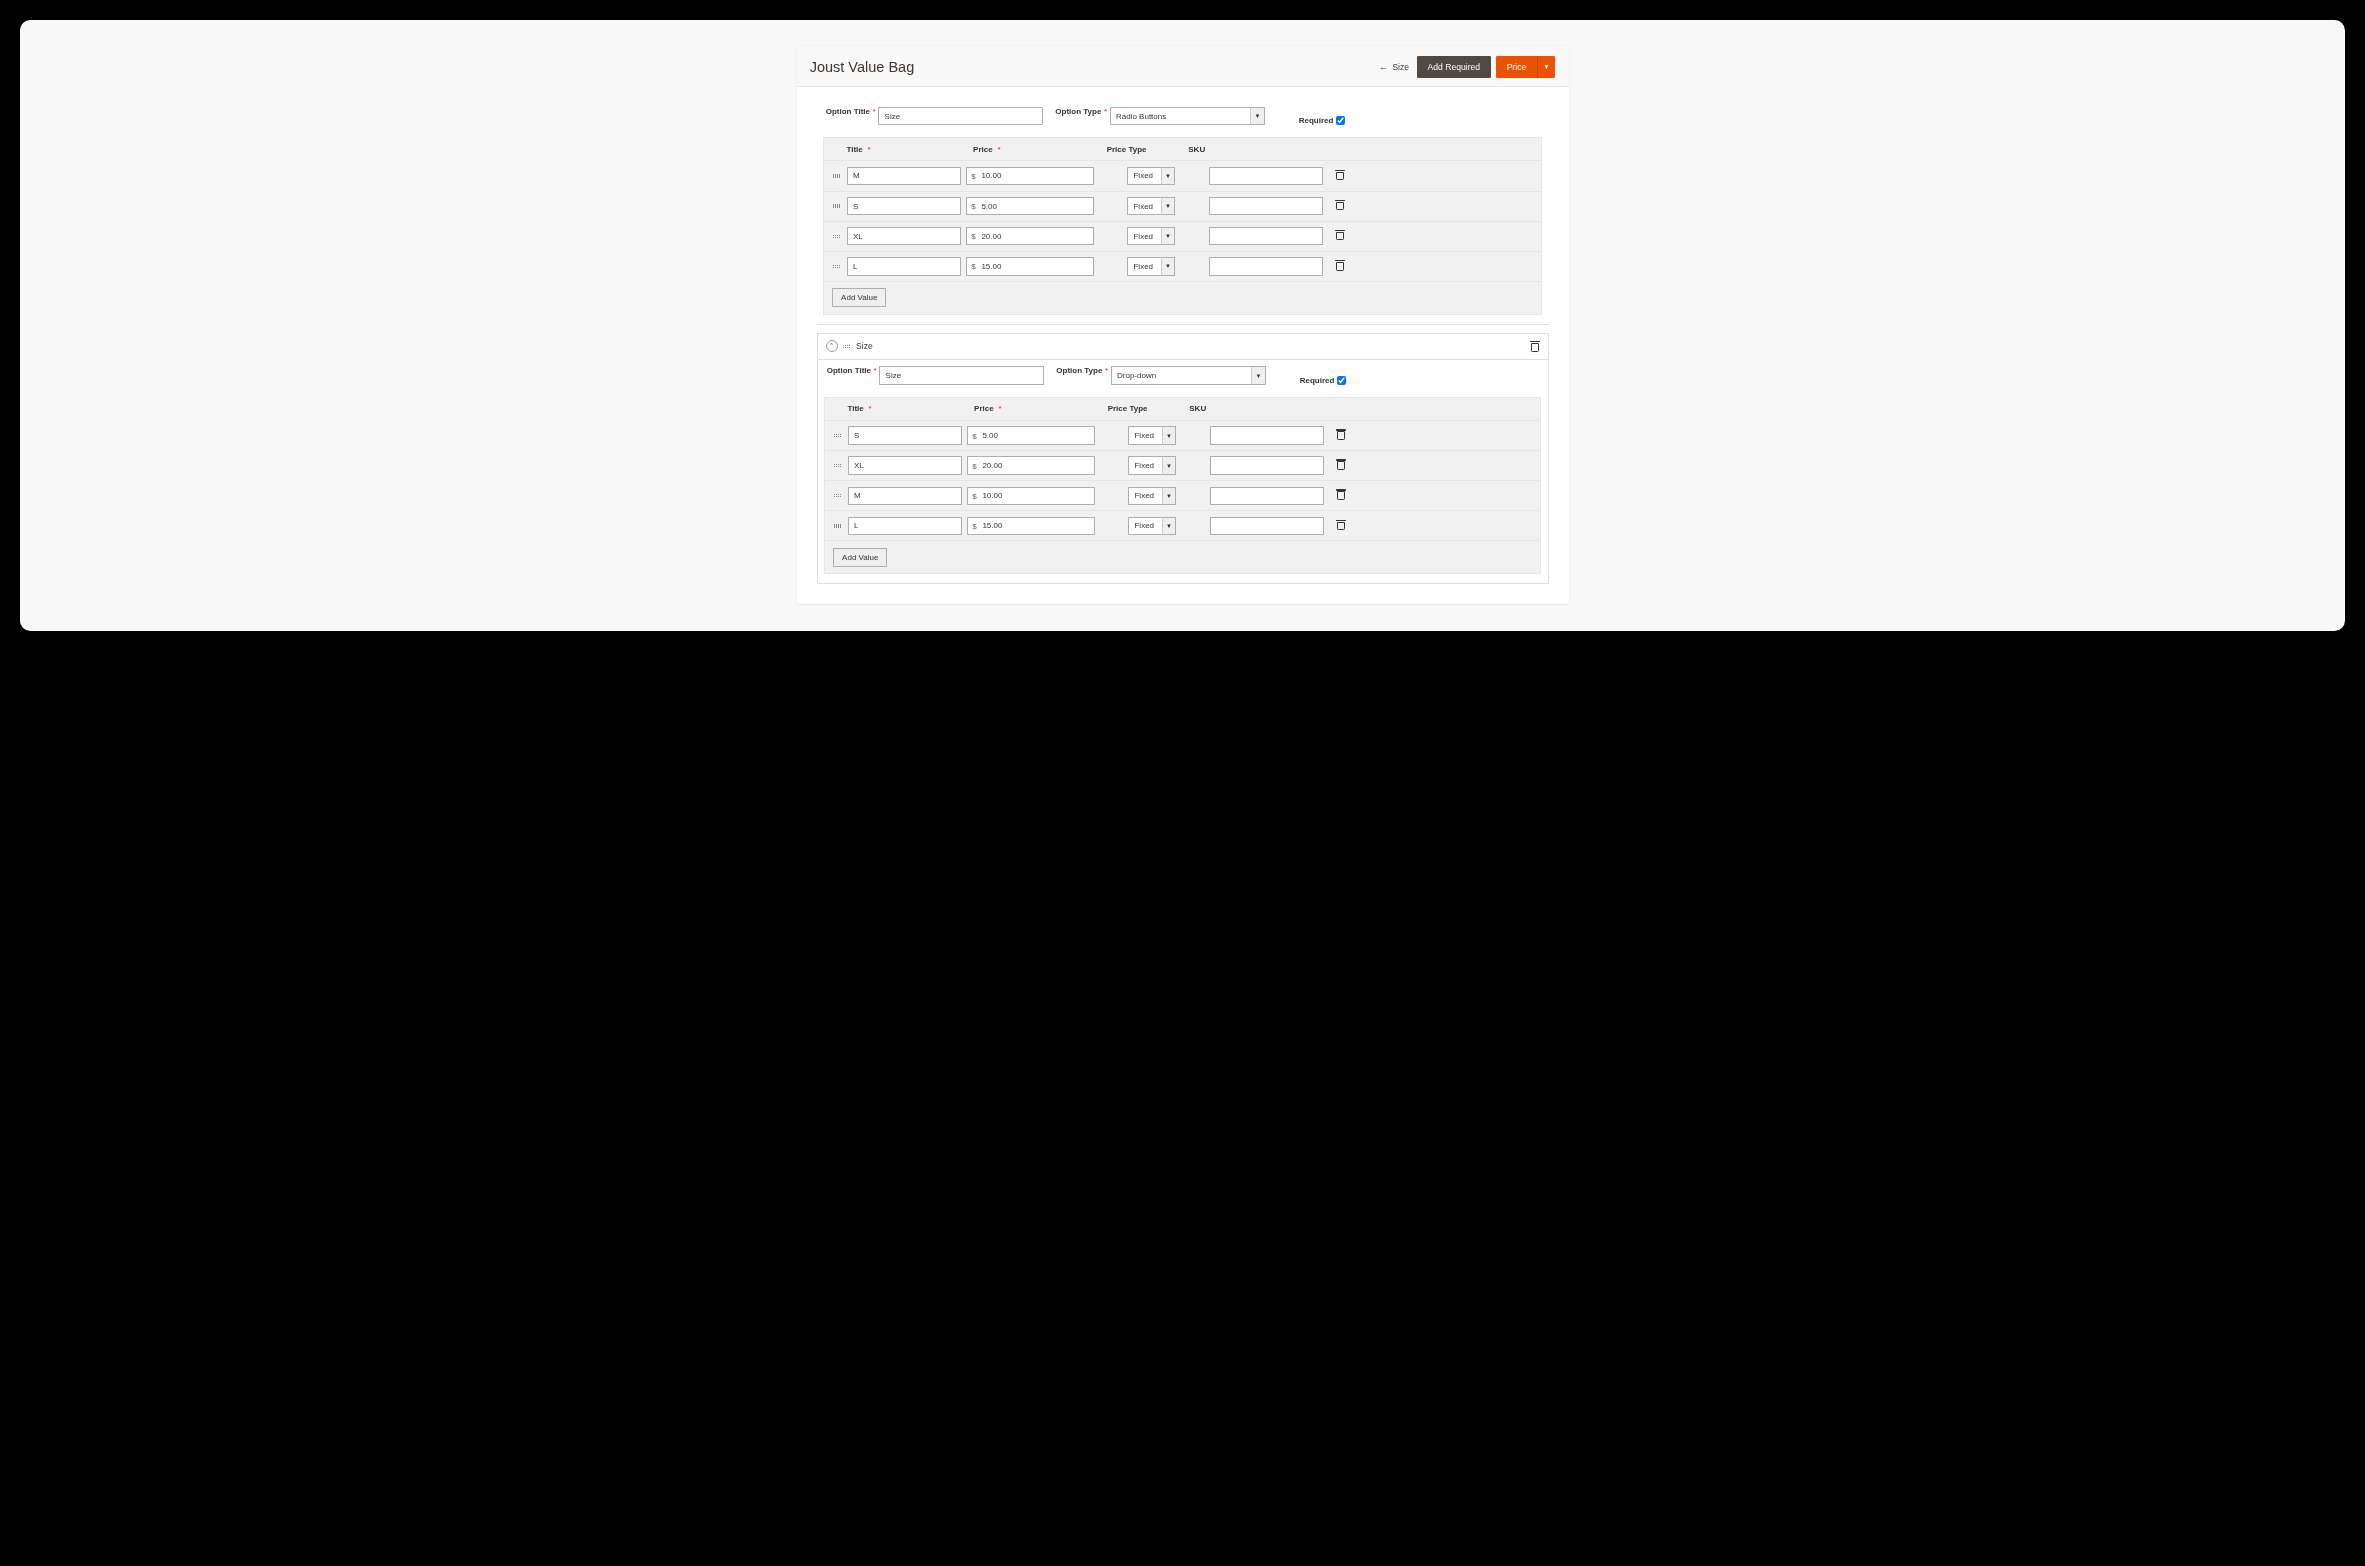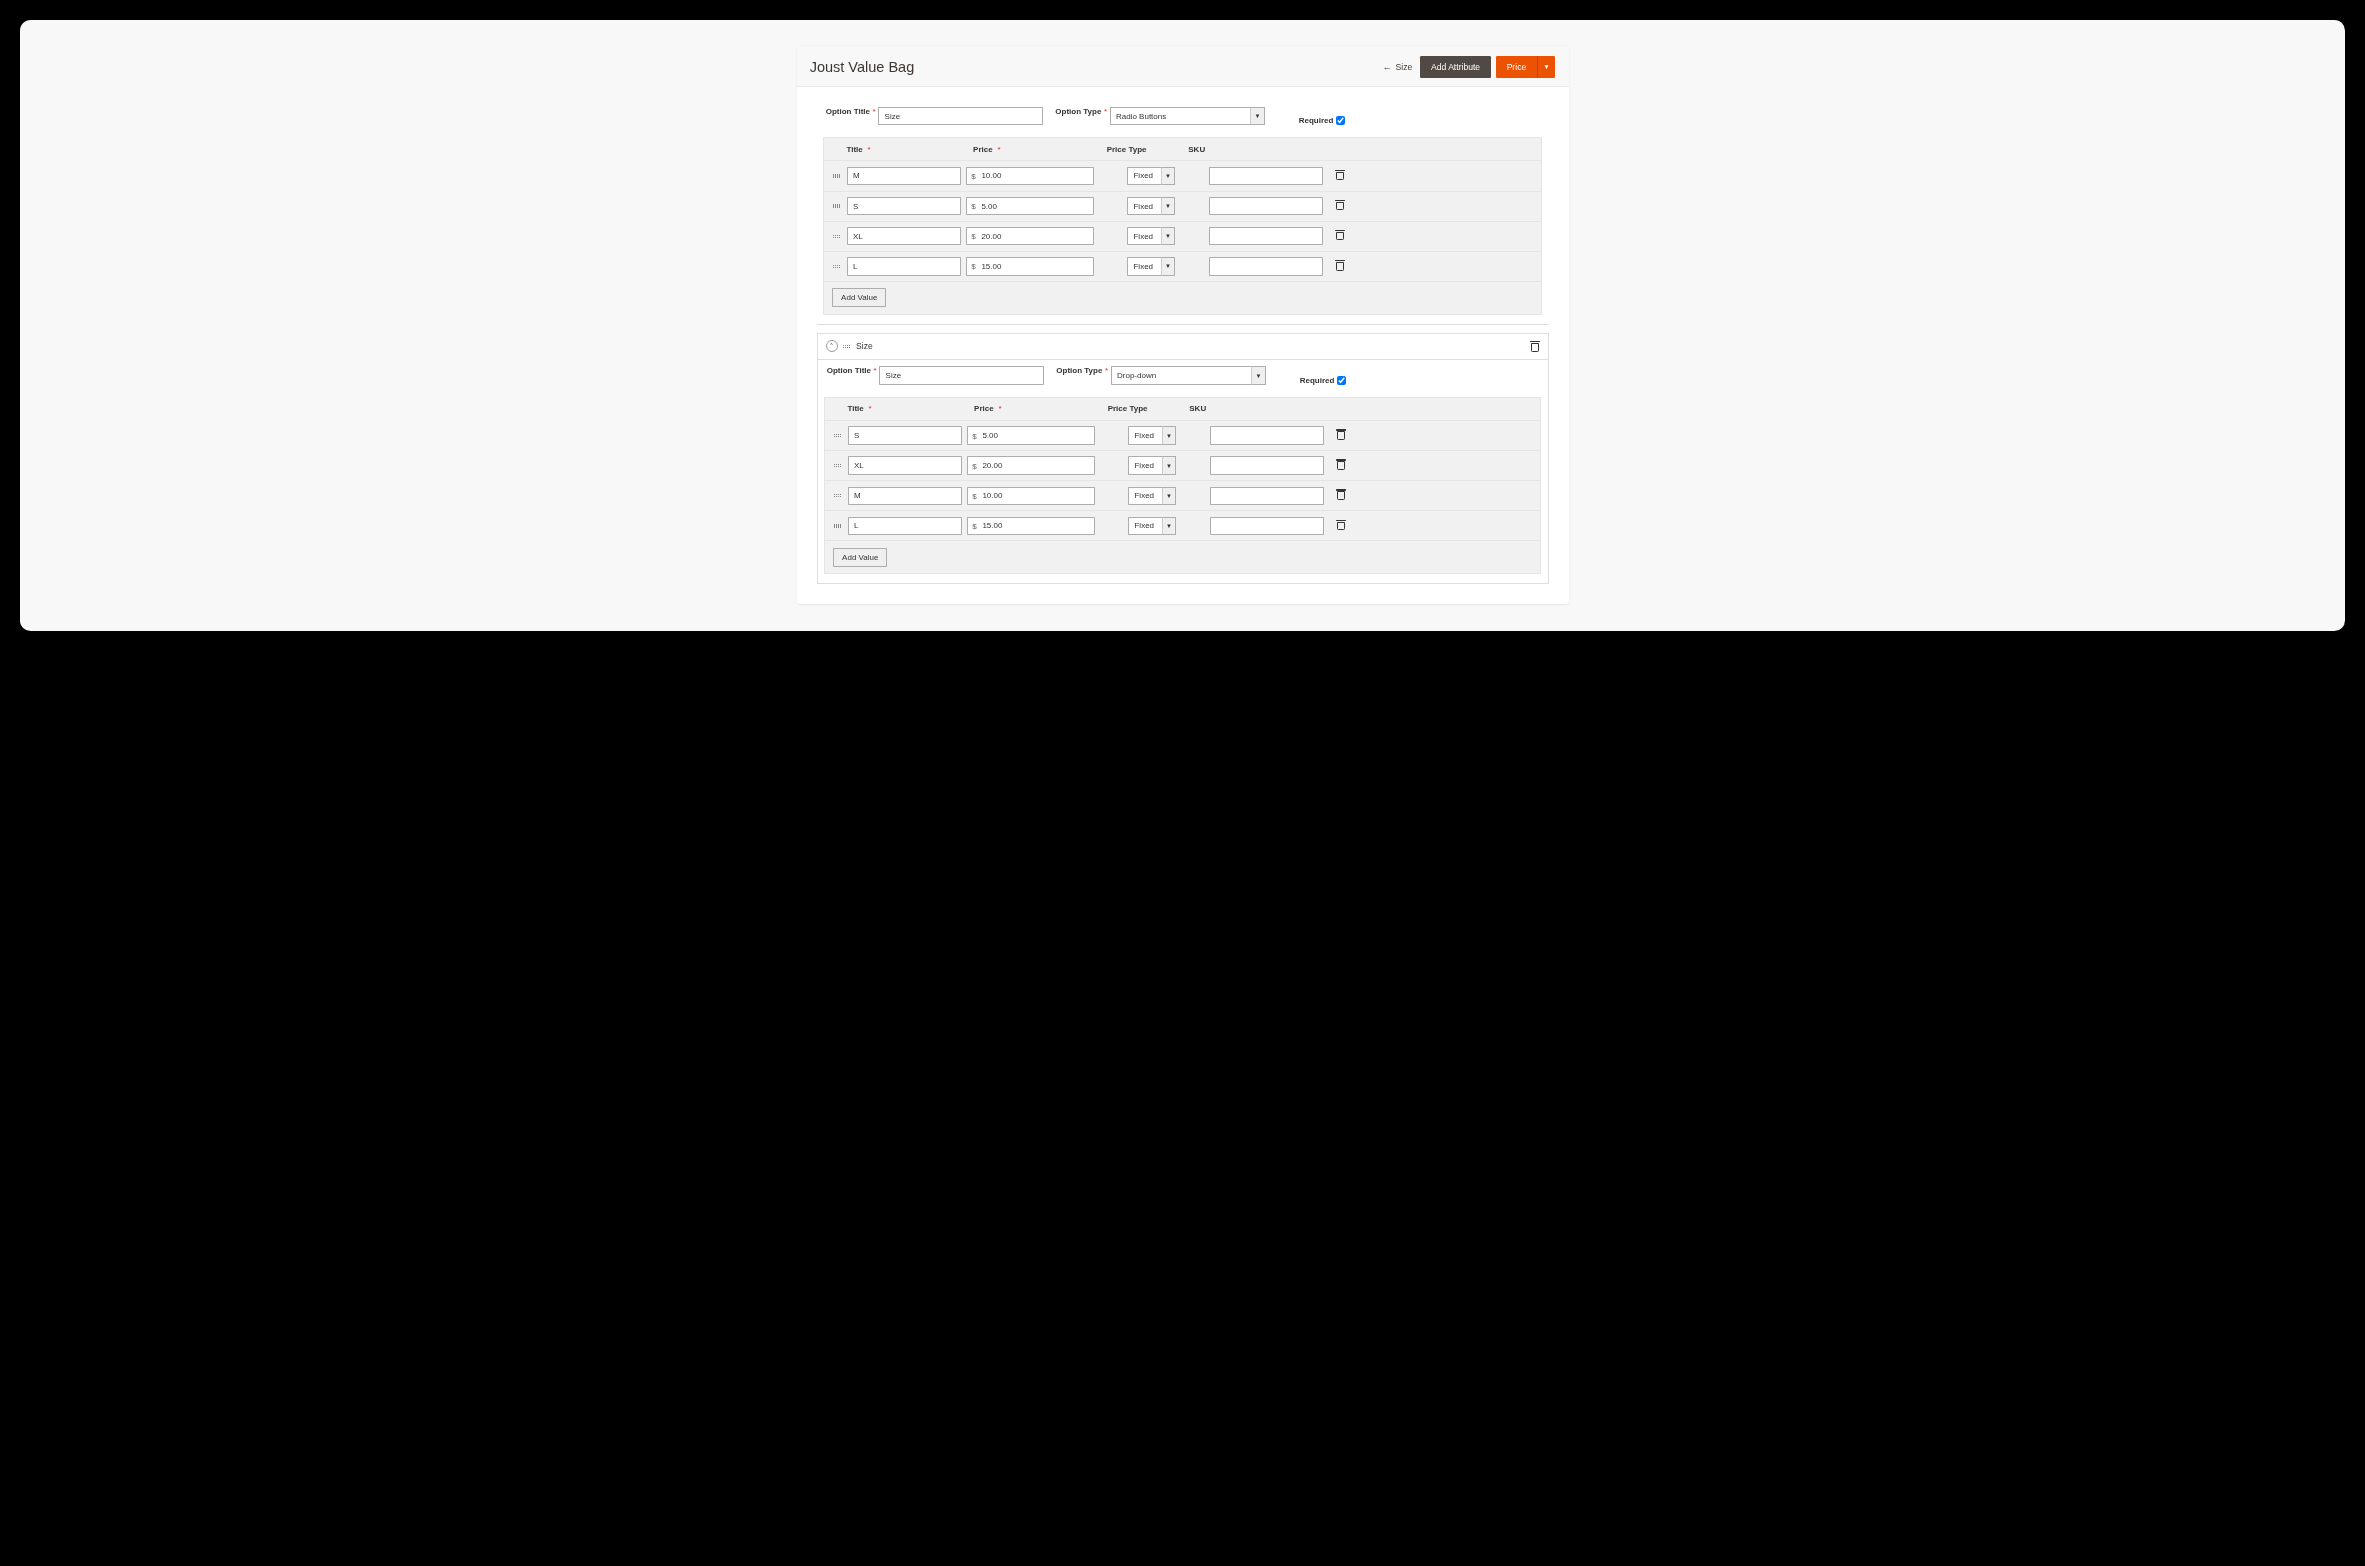--- a/index.html
+++ b/index.html
@@ -72,21 +72,21 @@
 
 <div class="outer-frame">
   <div class="page-card">
     <div class="header-bar">
       <div class="page-title">Joust Value Bag</div>
       <div class="header-spacer"></div>
       <a class="back-link">
         <span class="arrow">←</span>
         <span>Size</span>
       </a>
-      <button class="btn btn-dark">Add Attribute</button>
+      <button class="btn btn-dark">Add Required</button>
       <div class="save-group">
         <button class="btn btn-primary">Price</button>
         <div class="save-caret">
           <span>▼</span>
         </div>
       </div>
     </div>
 
     <div class="content-area" id="content-area">
         <div class="option-section first">

